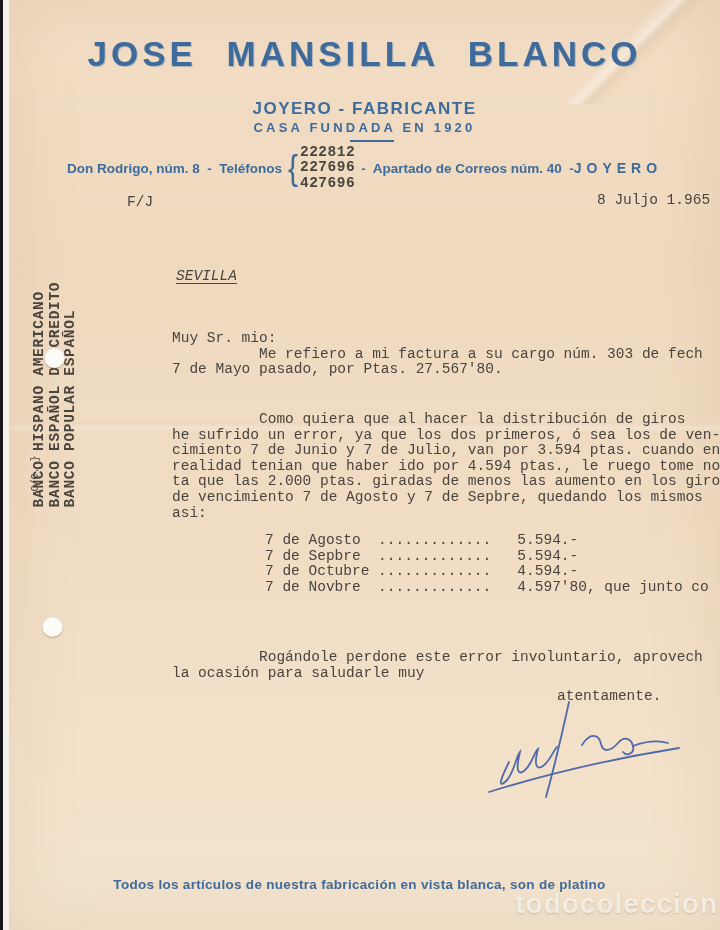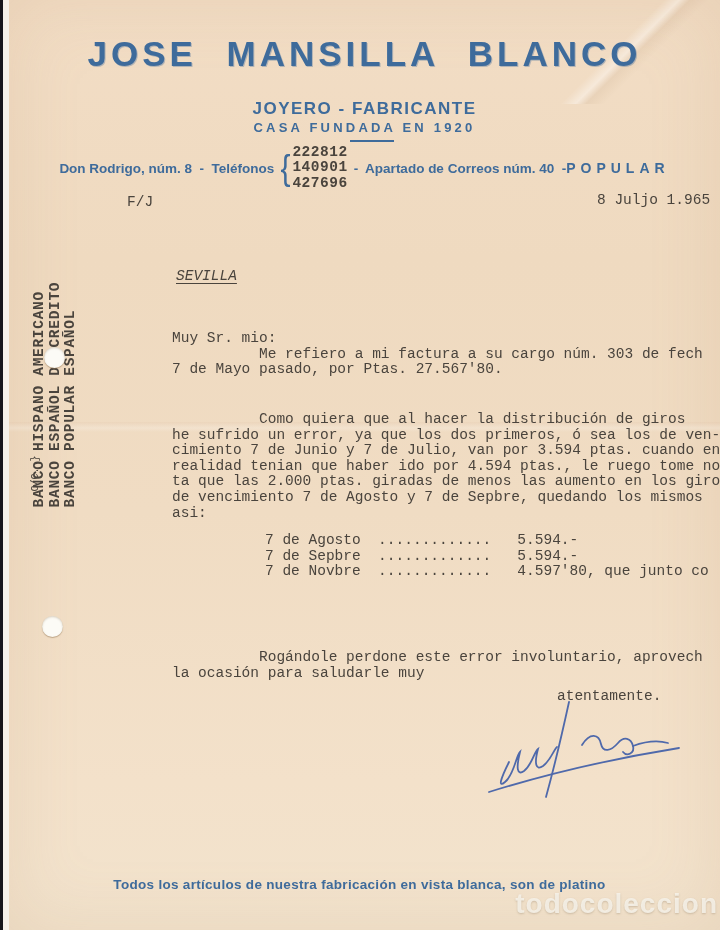--- a/index.html
+++ b/index.html
@@ -68,37 +68,37 @@
 
   <div class="hd company">JOSE MANSILLA BLANCO</div>
   <div class="hd trade">JOYERO - FABRICANTE</div>
   <div class="hd founded">CASA FUNDADA EN 1920</div>
   <div class="rule"></div>
   <div class="addr">
     <span>Don Rodrigo, núm. 8  -  Teléfonos</span>
     <span class="brace">{</span>
     <div class="phones">
         <div class="tl">222812</div>
-        <div class="tl">140901</div>
+        <div class="tl">227696</div>
         <div class="tl">427696</div>
       </div>
     <span>-  Apartado de Correos núm. 40  -</span>
-    <span class="city">POPULAR</span>
+    <span class="city">JOYERO</span>
   </div>
 
   <div class="mono abs" style="left:118px;top:195px;">F/J</div>
   <div class="mono abs" style="left:588px;top:193px;">8 Juljo 1.965</div>
 
   <div class="mono abs recipient" style="left:167px;top:237px;">
     <div class="tl" style="line-height:17.6px;font-style:italic;"><span class="recipient-city">SEVILLA</span></div>
   </div>
 
   <div class="mono abs" style="left:163px;top:331px;"><div class="tl">Muy Sr. mio:</div><div class="tl">          Me refiero a mi factura a su cargo núm. 303 de fech</div><div class="tl">7 de Mayo pasado, por Ptas. 27.567'80.</div></div>
   <div class="mono abs" style="left:163px;top:412px;"><div class="tl">          Como quiera que al hacer la distribución de giros</div><div class="tl">he sufrido un error, ya que los dos primeros, ó sea los de ven-</div><div class="tl">cimiento 7 de Junio y 7 de Julio, van por 3.594 ptas. cuando en</div><div class="tl">realidad tenian que haber ido por 4.594 ptas., le ruego tome no</div><div class="tl">ta que las 2.000 ptas. giradas de menos las aumento en los giro</div><div class="tl">de vencimiento 7 de Agosto y 7 de Sepbre, quedando los mismos</div><div class="tl">asi:</div></div>
-  <div class="mono abs" style="left:256px;top:533px;"><div class="tl">7 de Agosto  .............   5.594.-</div><div class="tl">7 de Sepbre  .............   5.594.-</div><div class="tl">7 de Novbre  .............   4.597'80, que junto co</div></div>
+  <div class="mono abs" style="left:256px;top:533px;"><div class="tl">7 de Agosto  .............   5.594.-</div><div class="tl">7 de Sepbre  .............   5.594.-</div><div class="tl">7 de Octubre .............   4.594.-</div><div class="tl">7 de Novbre  .............   4.597'80, que junto co</div></div>
   <div class="mono abs" style="left:163px;top:650px;"><div class="tl">          Rogándole perdone este error involuntario, aprovech</div><div class="tl">la ocasión para saludarle muy</div></div>
   <div class="mono abs" style="left:548px;top:689px;">atentamente.</div>
 
   <svg class="sig" width="250" height="110" viewBox="0 0 250 110">
     <g fill="none" stroke="#3355a6" stroke-width="1.8" stroke-linecap="round" opacity="0.85">
       <path d="M 25 100 Q 115 72 215 56"></path>
       <path d="M 105 10 C 98 42 90 76 82 105"></path>
       <path d="M 45 70 C 36 88 34 96 41 90 C 50 83 52 64 56 60 C 52 76 53 84 60 79 C 68 73 70 60 74 57 C 70 72 72 79 79 74 C 87 68 90 57 93 55"></path>
       <path d="M 118 53 C 126 40 135 42 137 52 C 139 61 147 59 154 51 C 160 44 167 46 169 54 C 171 61 163 65 159 60"></path>
       <path d="M 169 54 C 180 50 193 48 204 51"></path>

